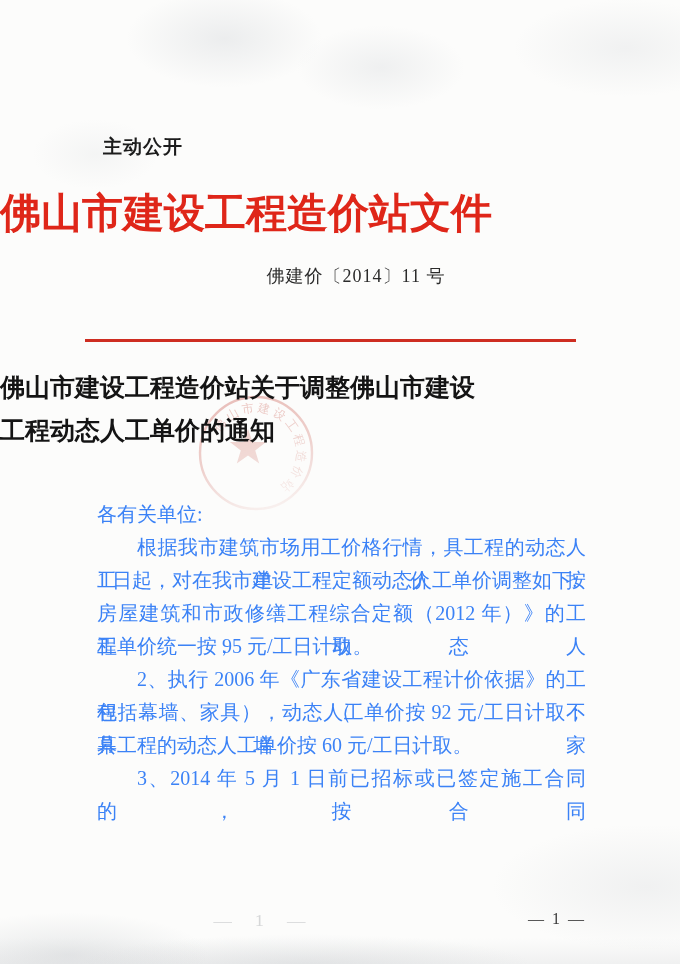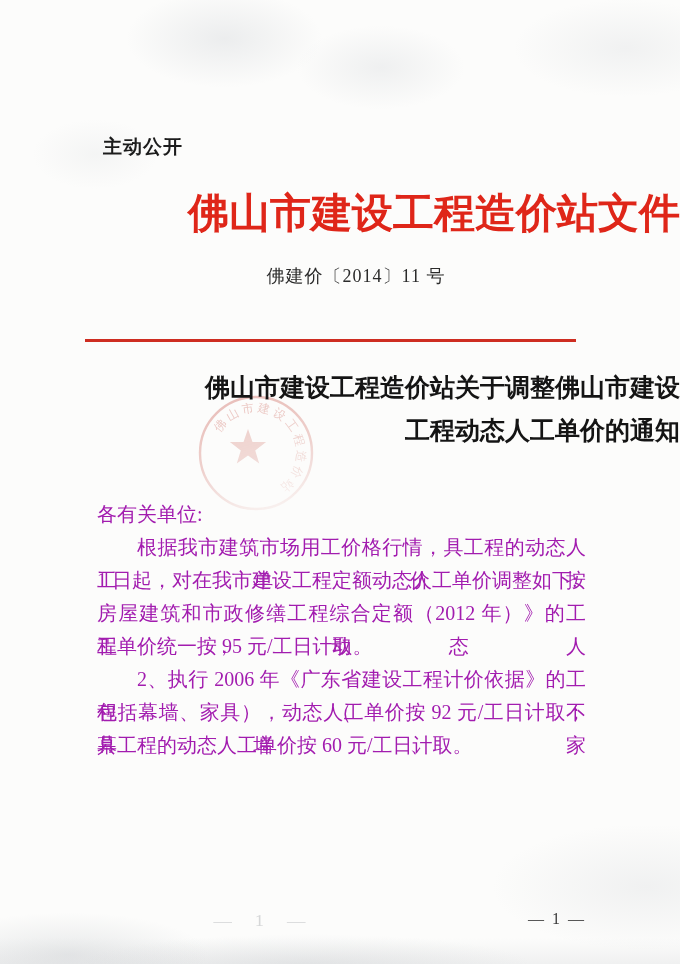--- a/index.html
+++ b/index.html
@@ -26,42 +26,42 @@
       linear-gradient(to top, rgba(165,170,177,0.14) 0px, rgba(165,170,177,0) 26px);
   }
   .sans{font-family:"Liberation Sans","DejaVu Sans",sans-serif;}
 
   .classification{
     position:absolute;left:103px;top:134px;z-index:2;
     font-size:19px;font-weight:bold;color:#1c1c1c;letter-spacing:1px;
   }
   .doc-title{
     position:absolute;left:0;top:186px;width:680px;z-index:2;margin:0;
-    text-align:right;font-size:41px;font-weight:bold;letter-spacing:0px;
+    text-align:left;font-size:41px;font-weight:bold;letter-spacing:0px;
     color:#df2619;
   }
   .doc-number{
     position:absolute;left:0;top:264px;width:680px;z-index:2;
     text-align:center;font-size:18px;color:#2b2b2b;
     transform:translateX(16px);letter-spacing:1px;
   }
   .red-rule{
     position:absolute;left:85px;top:339px;width:491px;height:3px;z-index:2;
     background:#ce2d21;
   }
   .notice-title{
     position:absolute;left:0;top:366px;width:680px;z-index:2;margin:0;
-    text-align:right;font-size:25px;line-height:43px;font-weight:bold;
+    text-align:left;font-size:25px;line-height:43px;font-weight:bold;
     color:#141414;
   }
   .stamp{position:absolute;left:190px;top:390px;z-index:1;}
 
   .body-text{
     position:absolute;left:97px;top:498px;width:489px;z-index:2;
-    font-size:20px;color:#a21caf;
+    font-size:20px;color:#3b82f6;
   }
   .line{height:33px;line-height:33px;white-space:nowrap;}
   .line.just{white-space:normal;text-align:justify;text-align-last:justify;}
   .line.indent{text-indent:2em;}
 
   .page-number{
     position:absolute;left:528px;top:910px;z-index:2;
     font-size:16px;color:#3a3a3a;letter-spacing:2px;
   }
   .ghost-page-number{
@@ -115,19 +115,20 @@
 
   <div class="body-text">
     <div class="line">各有关单位:</div>
     <div class="line indent just">根据我市建筑市场用工价格行情，具工程的动态人工单价按</div>
     <div class="line">1 日起，对在我市建设工程定额动态人工单价调整如下:</div>
     <div class="line just">房屋建筑和市政修缮工程综合定额（2012 年）》的工程，动态人</div>
     <div class="line">工单价统一按 95 元/工日计取。</div>
     <div class="line indent just">2、执行 2006 年《广东省建设工程计价依据》的工程（不</div>
     <div class="line just">包括幕墙、家具），动态人工单价按 92 元/工日计取；幕墙、家</div>
     <div class="line">具工程的动态人工单价按 60 元/工日计取。</div>
+    <div class="line indent just">3、2014 年 5 月 1 日前已招标或已签定施工合同的，按合同</div>
   </div>
 
   <div class="ghost-page-number">— 1 —</div>
 
   <div class="page-number">— 1 —</div>
 
 </div>
 
 </body></html>

